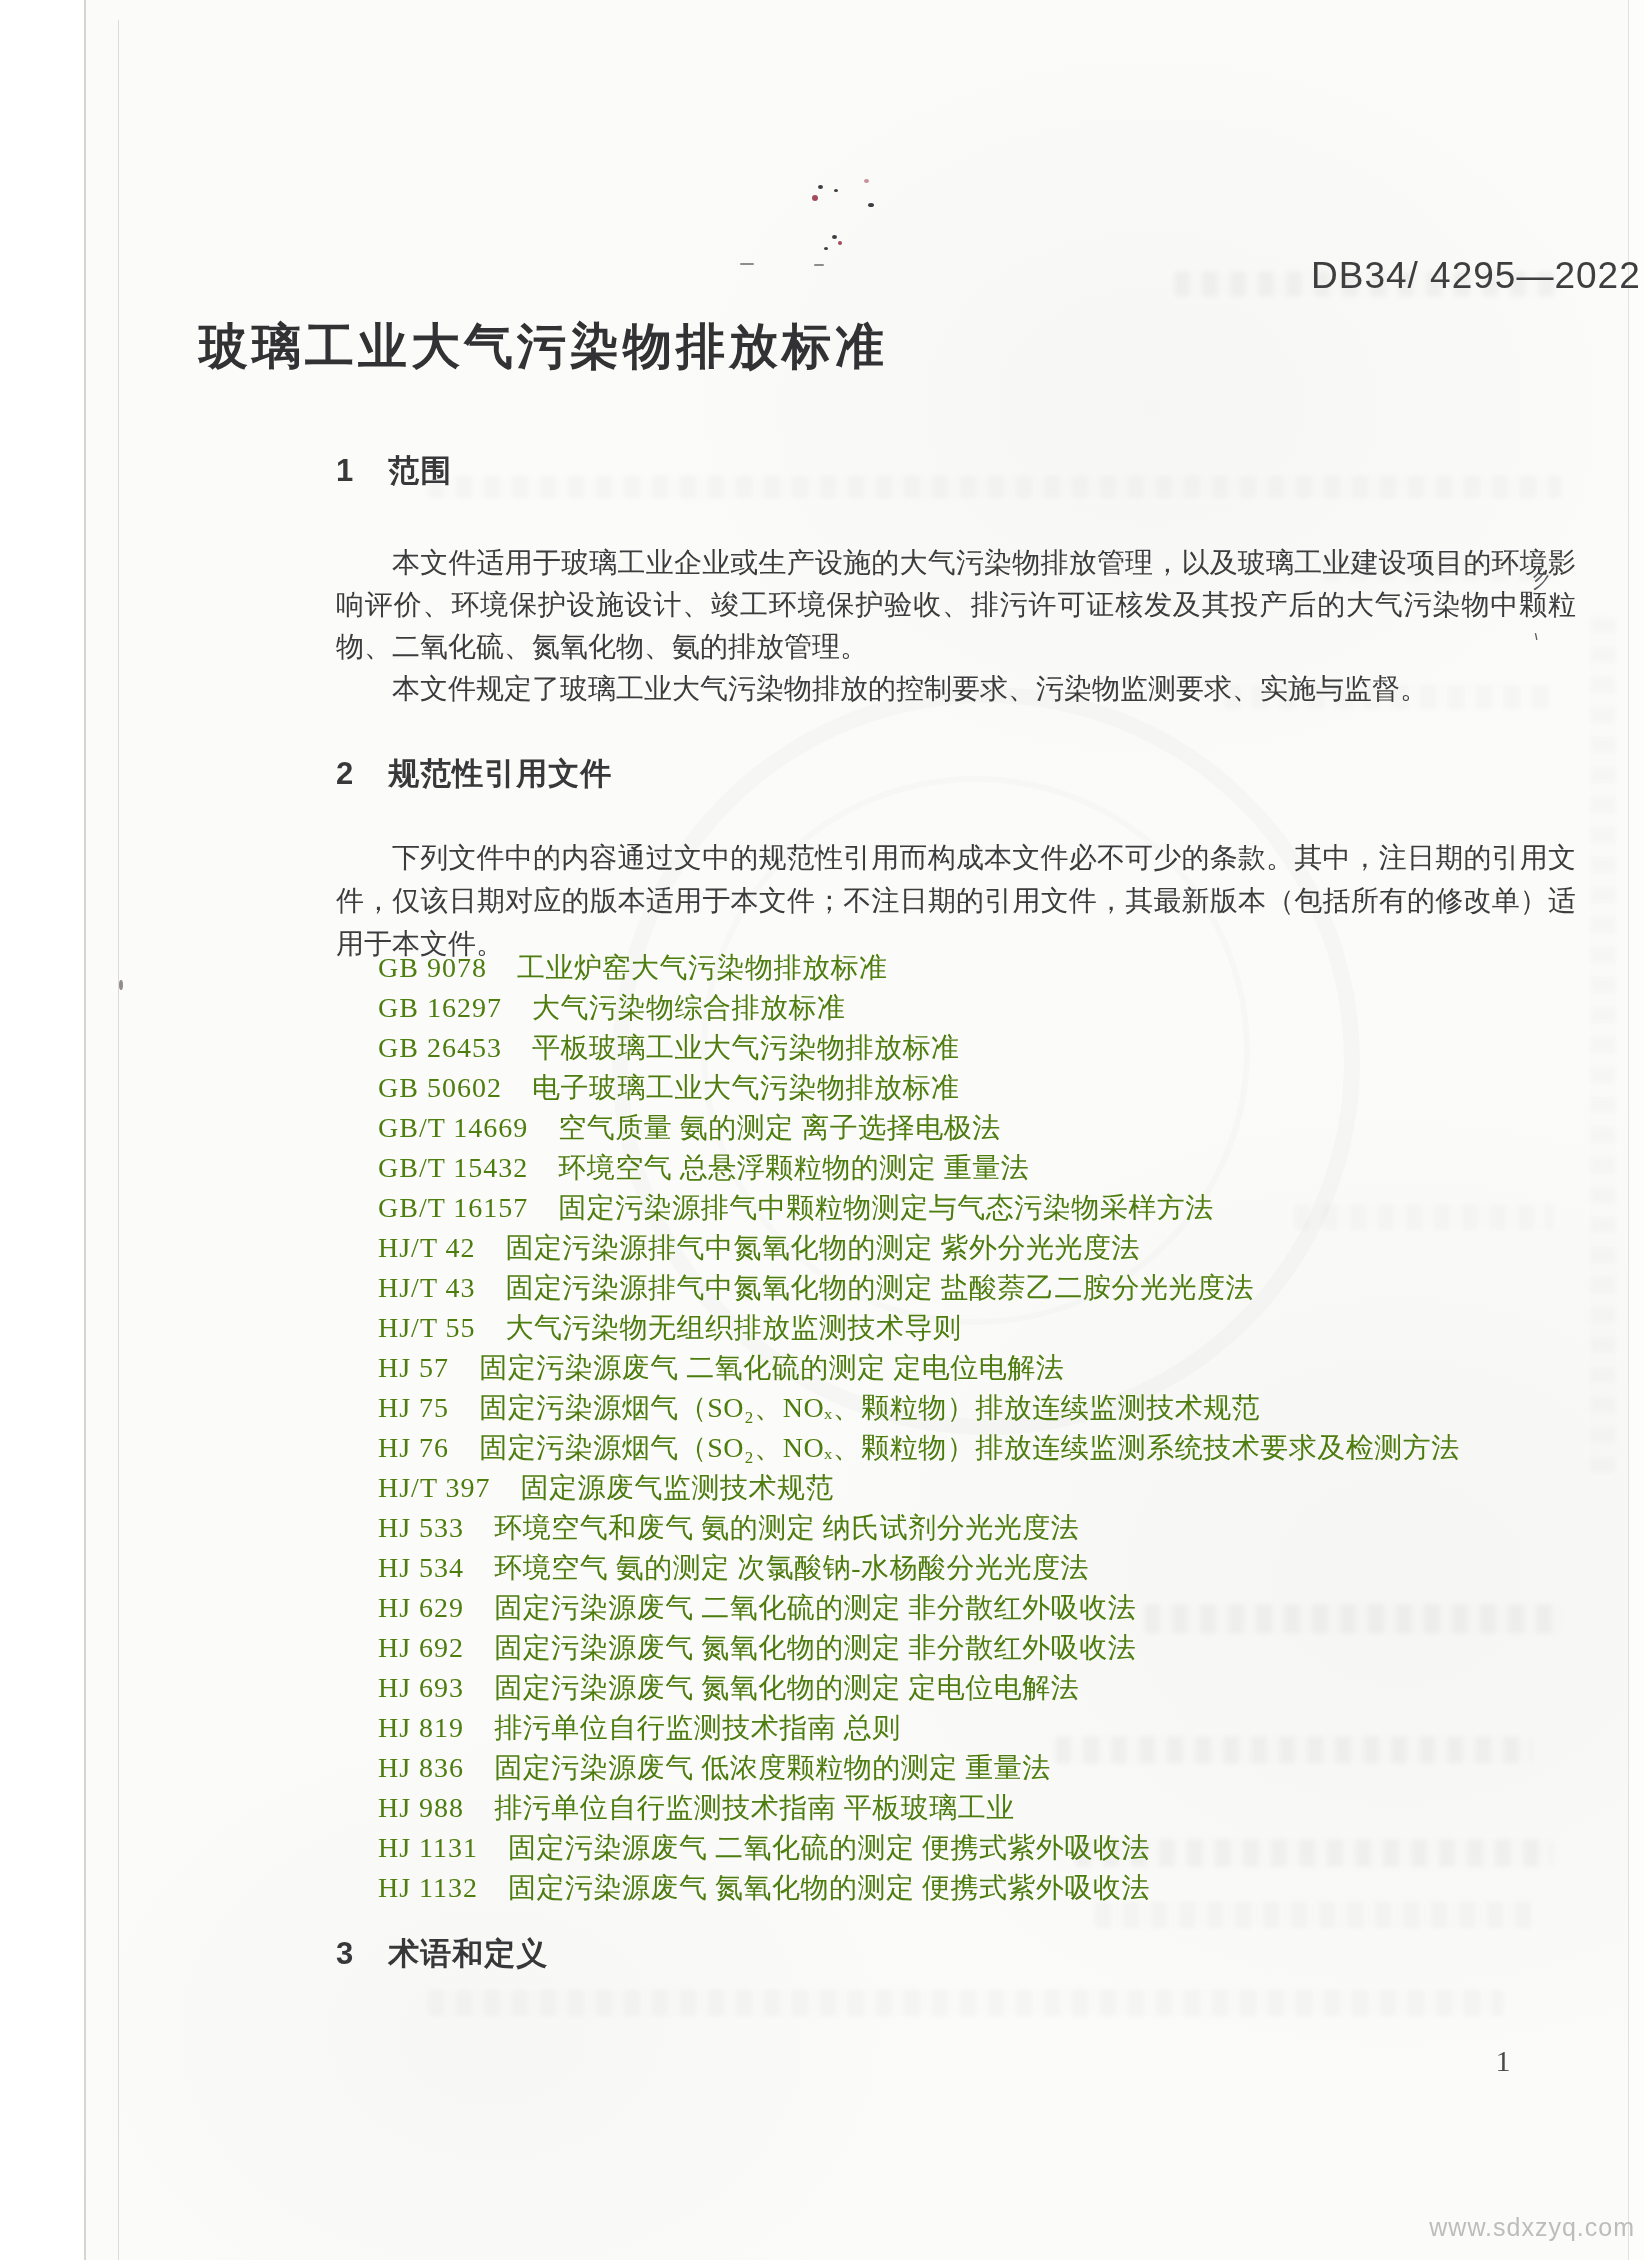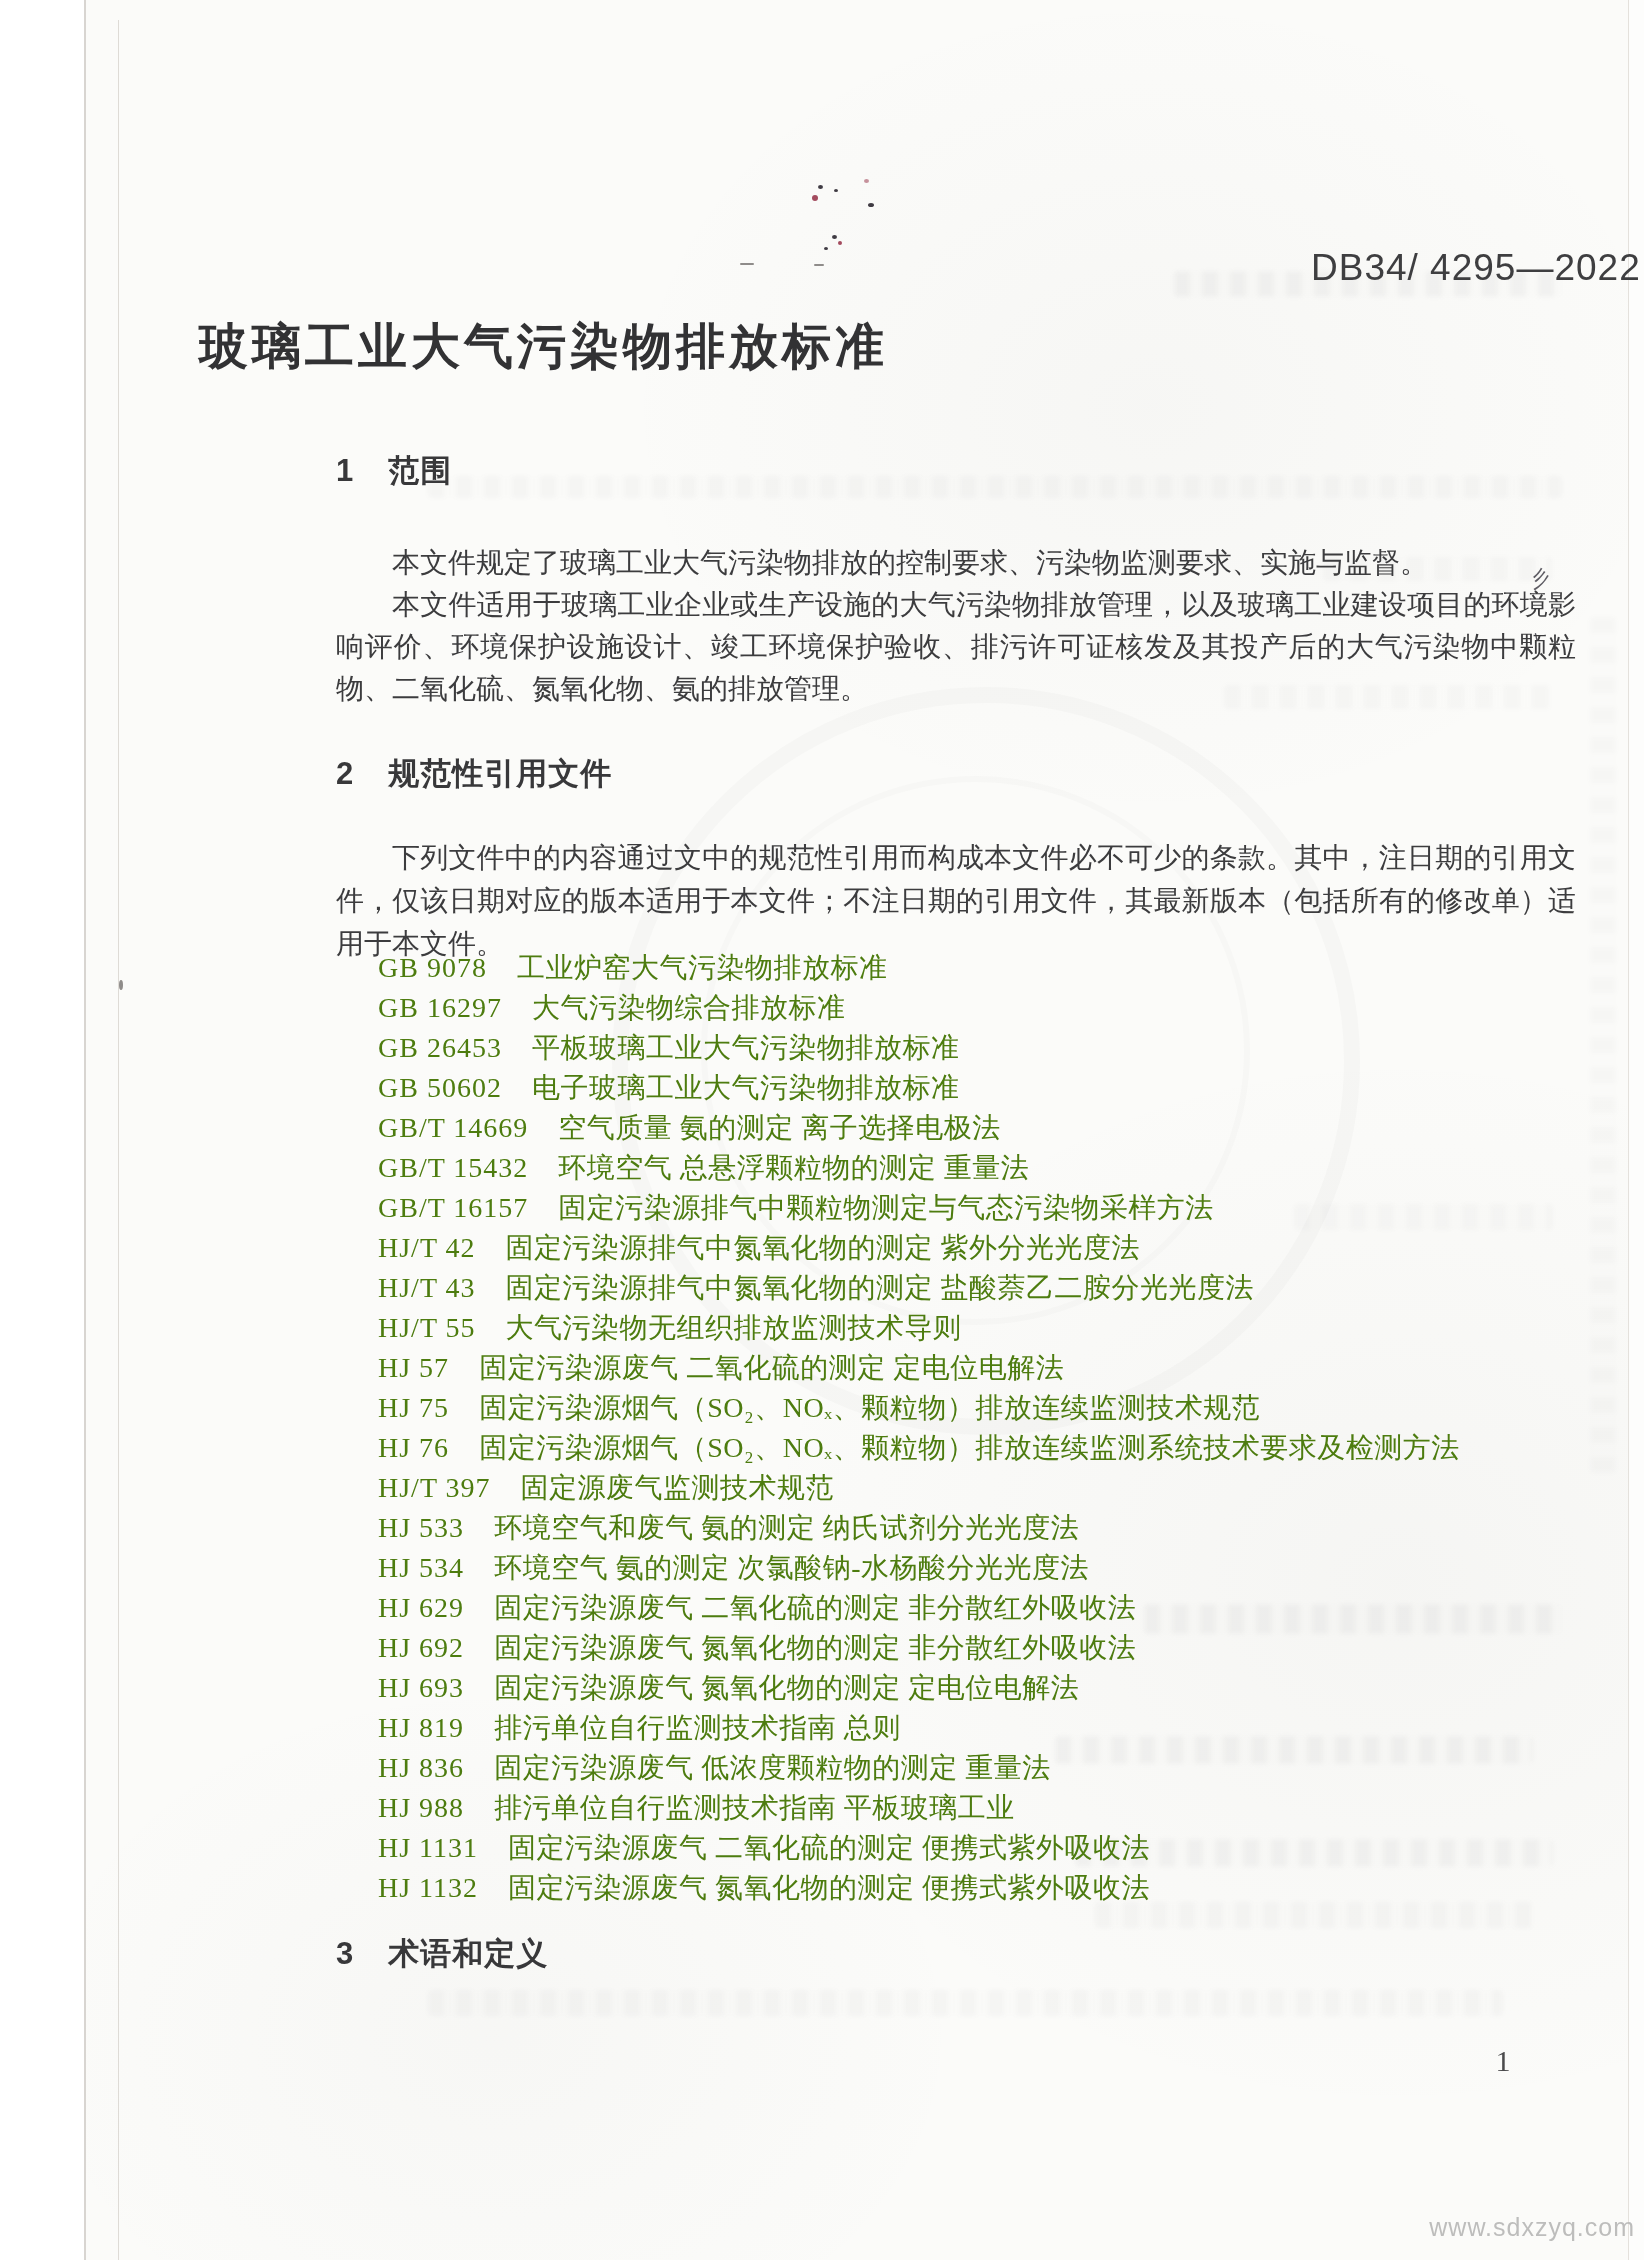--- a/index.html
+++ b/index.html
@@ -11,21 +11,21 @@
       radial-gradient(896px 697px at 70% 18%, rgba(120,120,115,0.035), rgba(0,0,0,0) 60%),
       radial-gradient(1095px 896px at 85% 70%, rgba(120,120,115,0.045), rgba(0,0,0,0) 60%),
       radial-gradient(796px 597px at 30% 90%, rgba(120,120,115,0.03), rgba(0,0,0,0) 60%);}
   
   .edge-left-white{position:absolute;left:0;top:0;width:84px;height:2261px;background:#ffffff;}
   .edge-line-1{position:absolute;left:84px;top:0;width:2px;height:2261px;background:#cfccc7;opacity:.8;}
   .edge-line-2{position:absolute;left:118px;top:20px;width:1px;height:2241px;background:#dad7d2;opacity:.9;}
   .edge-line-r{position:absolute;left:1628px;top:0;width:1px;height:2261px;background:#e4e1dc;}
   .edge-right-white{position:absolute;left:1629px;top:0;width:16px;height:2261px;background:#fdfdfc;}
 
-  .docnum{position:absolute;top:247px;left:1311px;width:261px;text-align:right;
+  .docnum{position:absolute;top:255px;left:1311px;width:261px;text-align:right;
     font-family:"Liberation Sans", sans-serif;font-size:37px;font-weight:500;
     letter-spacing:1px;color:#3e3e40;white-space:nowrap;}
   .title{position:absolute;top:314px;left:199px;width:1254px;text-align:left;
     font-family:"Liberation Sans", sans-serif;font-size:49px;font-weight:bold;
     letter-spacing:4px;color:#323234;}
 
   .h-sec{position:absolute;left:336px;font-family:"Liberation Sans", sans-serif;
     font-size:31px;font-weight:bold;color:#38383a;letter-spacing:1px;white-space:nowrap;}
   .h-sec .no{display:inline-block;margin-right:34px;}
   #h1{top:450px;} #h2{top:753px;} #h3{top:1933px;}
@@ -107,22 +107,22 @@
   <div class="penmark" style="left:1528px;top:629px;transform:rotate(24deg);font-size:16px;">丶</div>
 
   <div class="docnum">DB34/ 4295—2022</div>
   <div class="title">玻璃工业大气污染物排放标准</div>
 
   <div class="h-sec" id="h1">
     <span class="no">1</span><span>范围</span>
   </div>
 
   <div class="body-block" id="scope-paras">
+    <p>本文件适用于玻璃工业企业或生产设施的大气污染物排放管理，以及玻璃工业建设项目的环境影响评价、环境保护设施设计、竣工环境保护验收、排污许可证核发及其投产后的大气污染物中颗粒物、二氧化硫、氮氧化物、氨的排放管理。</p>
     <p>本文件规定了玻璃工业大气污染物排放的控制要求、污染物监测要求、实施与监督。</p>
-    <p>本文件适用于玻璃工业企业或生产设施的大气污染物排放管理，以及玻璃工业建设项目的环境影响评价、环境保护设施设计、竣工环境保护验收、排污许可证核发及其投产后的大气污染物中颗粒物、二氧化硫、氮氧化物、氨的排放管理。</p>
   </div>
 
   <div class="h-sec" id="h2">
     <span class="no">2</span><span>规范性引用文件</span>
   </div>
 
   <div class="body-block" id="ref-intro">
     <p>下列文件中的内容通过文中的规范性引用而构成本文件必不可少的条款。其中，注日期的引用文件，仅该日期对应的版本适用于本文件；不注日期的引用文件，其最新版本（包括所有的修改单）适用于本文件。</p>
   </div>
 

